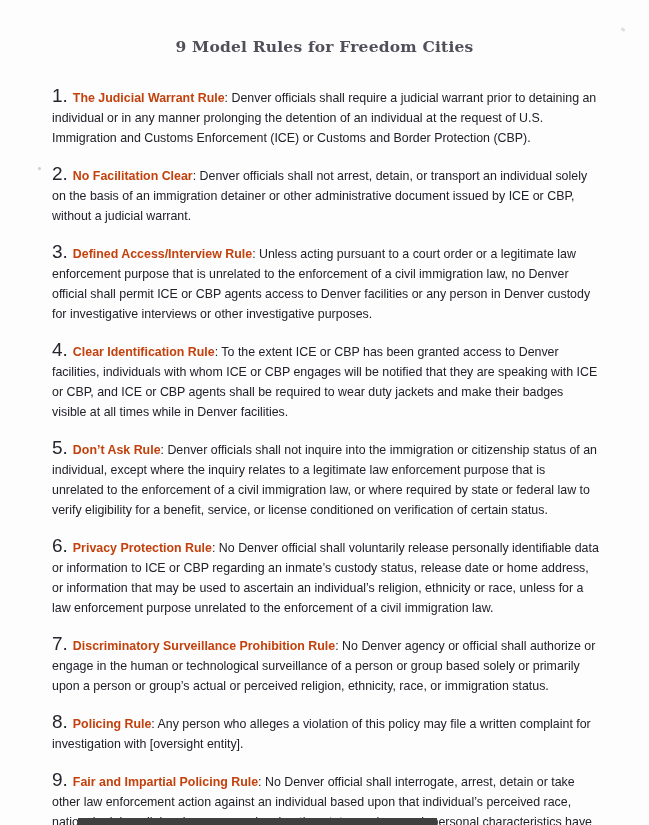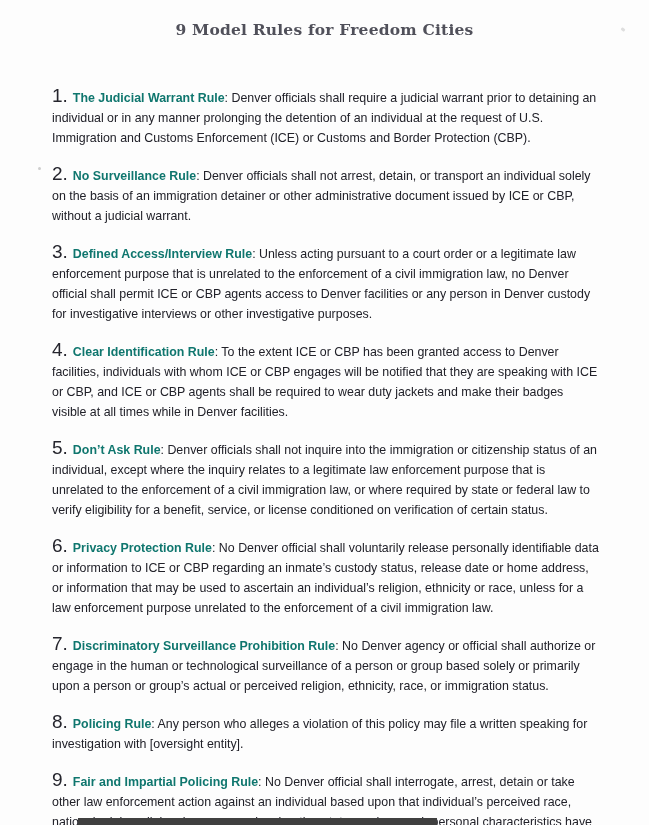--- a/index.html
+++ b/index.html
@@ -15,21 +15,21 @@
     font-family: "Liberation Sans", sans-serif;
     color: #212129;
   }
   .page {
     position: absolute;
     inset: 0;
     background: #fdfdfd;
   }
   .doc-title {
     margin: 0;
-    padding-top: 20px;
+    padding-top: 37px;
     text-align: center;
     font-family: "DejaVu Serif", serif;
     font-weight: bold;
     font-size: 15.5px;
     letter-spacing: 0.2px;
     color: #50505a;
   }
   .rules {
     position: absolute;
     left: 52px;
@@ -44,21 +44,21 @@
     text-align: left;
   }
   .rule .num {
     font-size: 19px;
     line-height: 20px;
     margin-right: 5px;
     color: #25252d;
   }
   .rule .rule-name {
     font-weight: bold;
-    color: #0f766e;
+    color: #c2410c;
   }
   .scan-speck {
     position: absolute;
     border-radius: 50%;
     background: #b9b9b9;
   }
   .speck-left   { left: 38px;  top: 167px; width: 3px; height: 3px; opacity: .7; }
   .speck-right  { left: 621px; top: 28px;  width: 4px; height: 3px; opacity: .45; transform: rotate(40deg); border-radius: 1px; }
   .bottom-bar {
     position: absolute;
@@ -76,33 +76,33 @@
 
   <h1 class="doc-title">9 Model Rules for Freedom Cities</h1>
 
   <span class="scan-speck speck-right"></span>
   <span class="scan-speck speck-left"></span>
 
   <div class="rules">
 
     <p class="rule"><span class="num">1.</span><strong class="rule-name">The Judicial Warrant Rule</strong><span>: </span><span class="rule-text">Denver officials shall require a judicial warrant prior to detaining an individual or in any manner prolonging the detention of an individual at the request of U.S. Immigration and Customs Enforcement (ICE) or Customs and Border Protection (CBP).</span></p>
 
-    <p class="rule"><span class="num">2.</span><strong class="rule-name">No Surveillance Rule</strong><span>: </span><span class="rule-text">Denver officials shall not arrest, detain, or transport an individual solely on the basis of an immigration detainer or other administrative document issued by ICE or CBP, without a judicial warrant.</span></p>
+    <p class="rule"><span class="num">2.</span><strong class="rule-name">No Facilitation Clear</strong><span>: </span><span class="rule-text">Denver officials shall not arrest, detain, or transport an individual solely on the basis of an immigration detainer or other administrative document issued by ICE or CBP, without a judicial warrant.</span></p>
 
     <p class="rule"><span class="num">3.</span><strong class="rule-name">Defined Access/Interview Rule</strong><span>: </span><span class="rule-text">Unless acting pursuant to a court order or a legitimate law enforcement purpose that is unrelated to the enforcement of a civil immigration law, no Denver official shall permit ICE or CBP agents access to Denver facilities or any person in Denver custody for investigative interviews or other investigative purposes.</span></p>
 
     <p class="rule"><span class="num">4.</span><strong class="rule-name">Clear Identification Rule</strong><span>: </span><span class="rule-text">To the extent ICE or CBP has been granted access to Denver facilities, individuals with whom ICE or CBP engages will be notified that they are speaking with ICE or CBP, and ICE or CBP agents shall be required to wear duty jackets and make their badges visible at all times while in Denver facilities.</span></p>
 
     <p class="rule"><span class="num">5.</span><strong class="rule-name">Don’t Ask Rule</strong><span>: </span><span class="rule-text">Denver officials shall not inquire into the immigration or citizenship status of an individual, except where the inquiry relates to a legitimate law enforcement purpose that is unrelated to the enforcement of a civil immigration law, or where required by state or federal law to verify eligibility for a benefit, service, or license conditioned on verification of certain status.</span></p>
 
     <p class="rule"><span class="num">6.</span><strong class="rule-name">Privacy Protection Rule</strong><span>: </span><span class="rule-text">No Denver official shall voluntarily release personally identifiable data or information to ICE or CBP regarding an inmate’s custody status, release date or home address, or information that may be used to ascertain an individual’s religion, ethnicity or race, unless for a law enforcement purpose unrelated to the enforcement of a civil immigration law.</span></p>
 
     <p class="rule"><span class="num">7.</span><strong class="rule-name">Discriminatory Surveillance Prohibition Rule</strong><span>: </span><span class="rule-text">No Denver agency or official shall authorize or engage in the human or technological surveillance of a person or group based solely or primarily upon a person or group’s actual or perceived religion, ethnicity, race, or immigration status.</span></p>
 
-    <p class="rule"><span class="num">8.</span><strong class="rule-name">Policing Rule</strong><span>: </span><span class="rule-text">Any person who alleges a violation of this policy may file a written speaking for investigation with [oversight entity].</span></p>
+    <p class="rule"><span class="num">8.</span><strong class="rule-name">Policing Rule</strong><span>: </span><span class="rule-text">Any person who alleges a violation of this policy may file a written complaint for investigation with [oversight entity].</span></p>
 
     <p class="rule"><span class="num">9.</span><strong class="rule-name">Fair and Impartial Policing Rule</strong><span>: </span><span class="rule-text">No Denver official shall interrogate, arrest, detain or take other law enforcement action against an individual based upon that individual’s perceived race, national origin, religion, language, or immigration status, unless such personal characteristics have been included in timely, relevant, credible information from a reliable source, linking a specific individual to a particular criminal event/activity.</span></p>
 
   </div>
 
   <div class="bottom-bar"></div>
 
 </div>
 
 </body></html>

